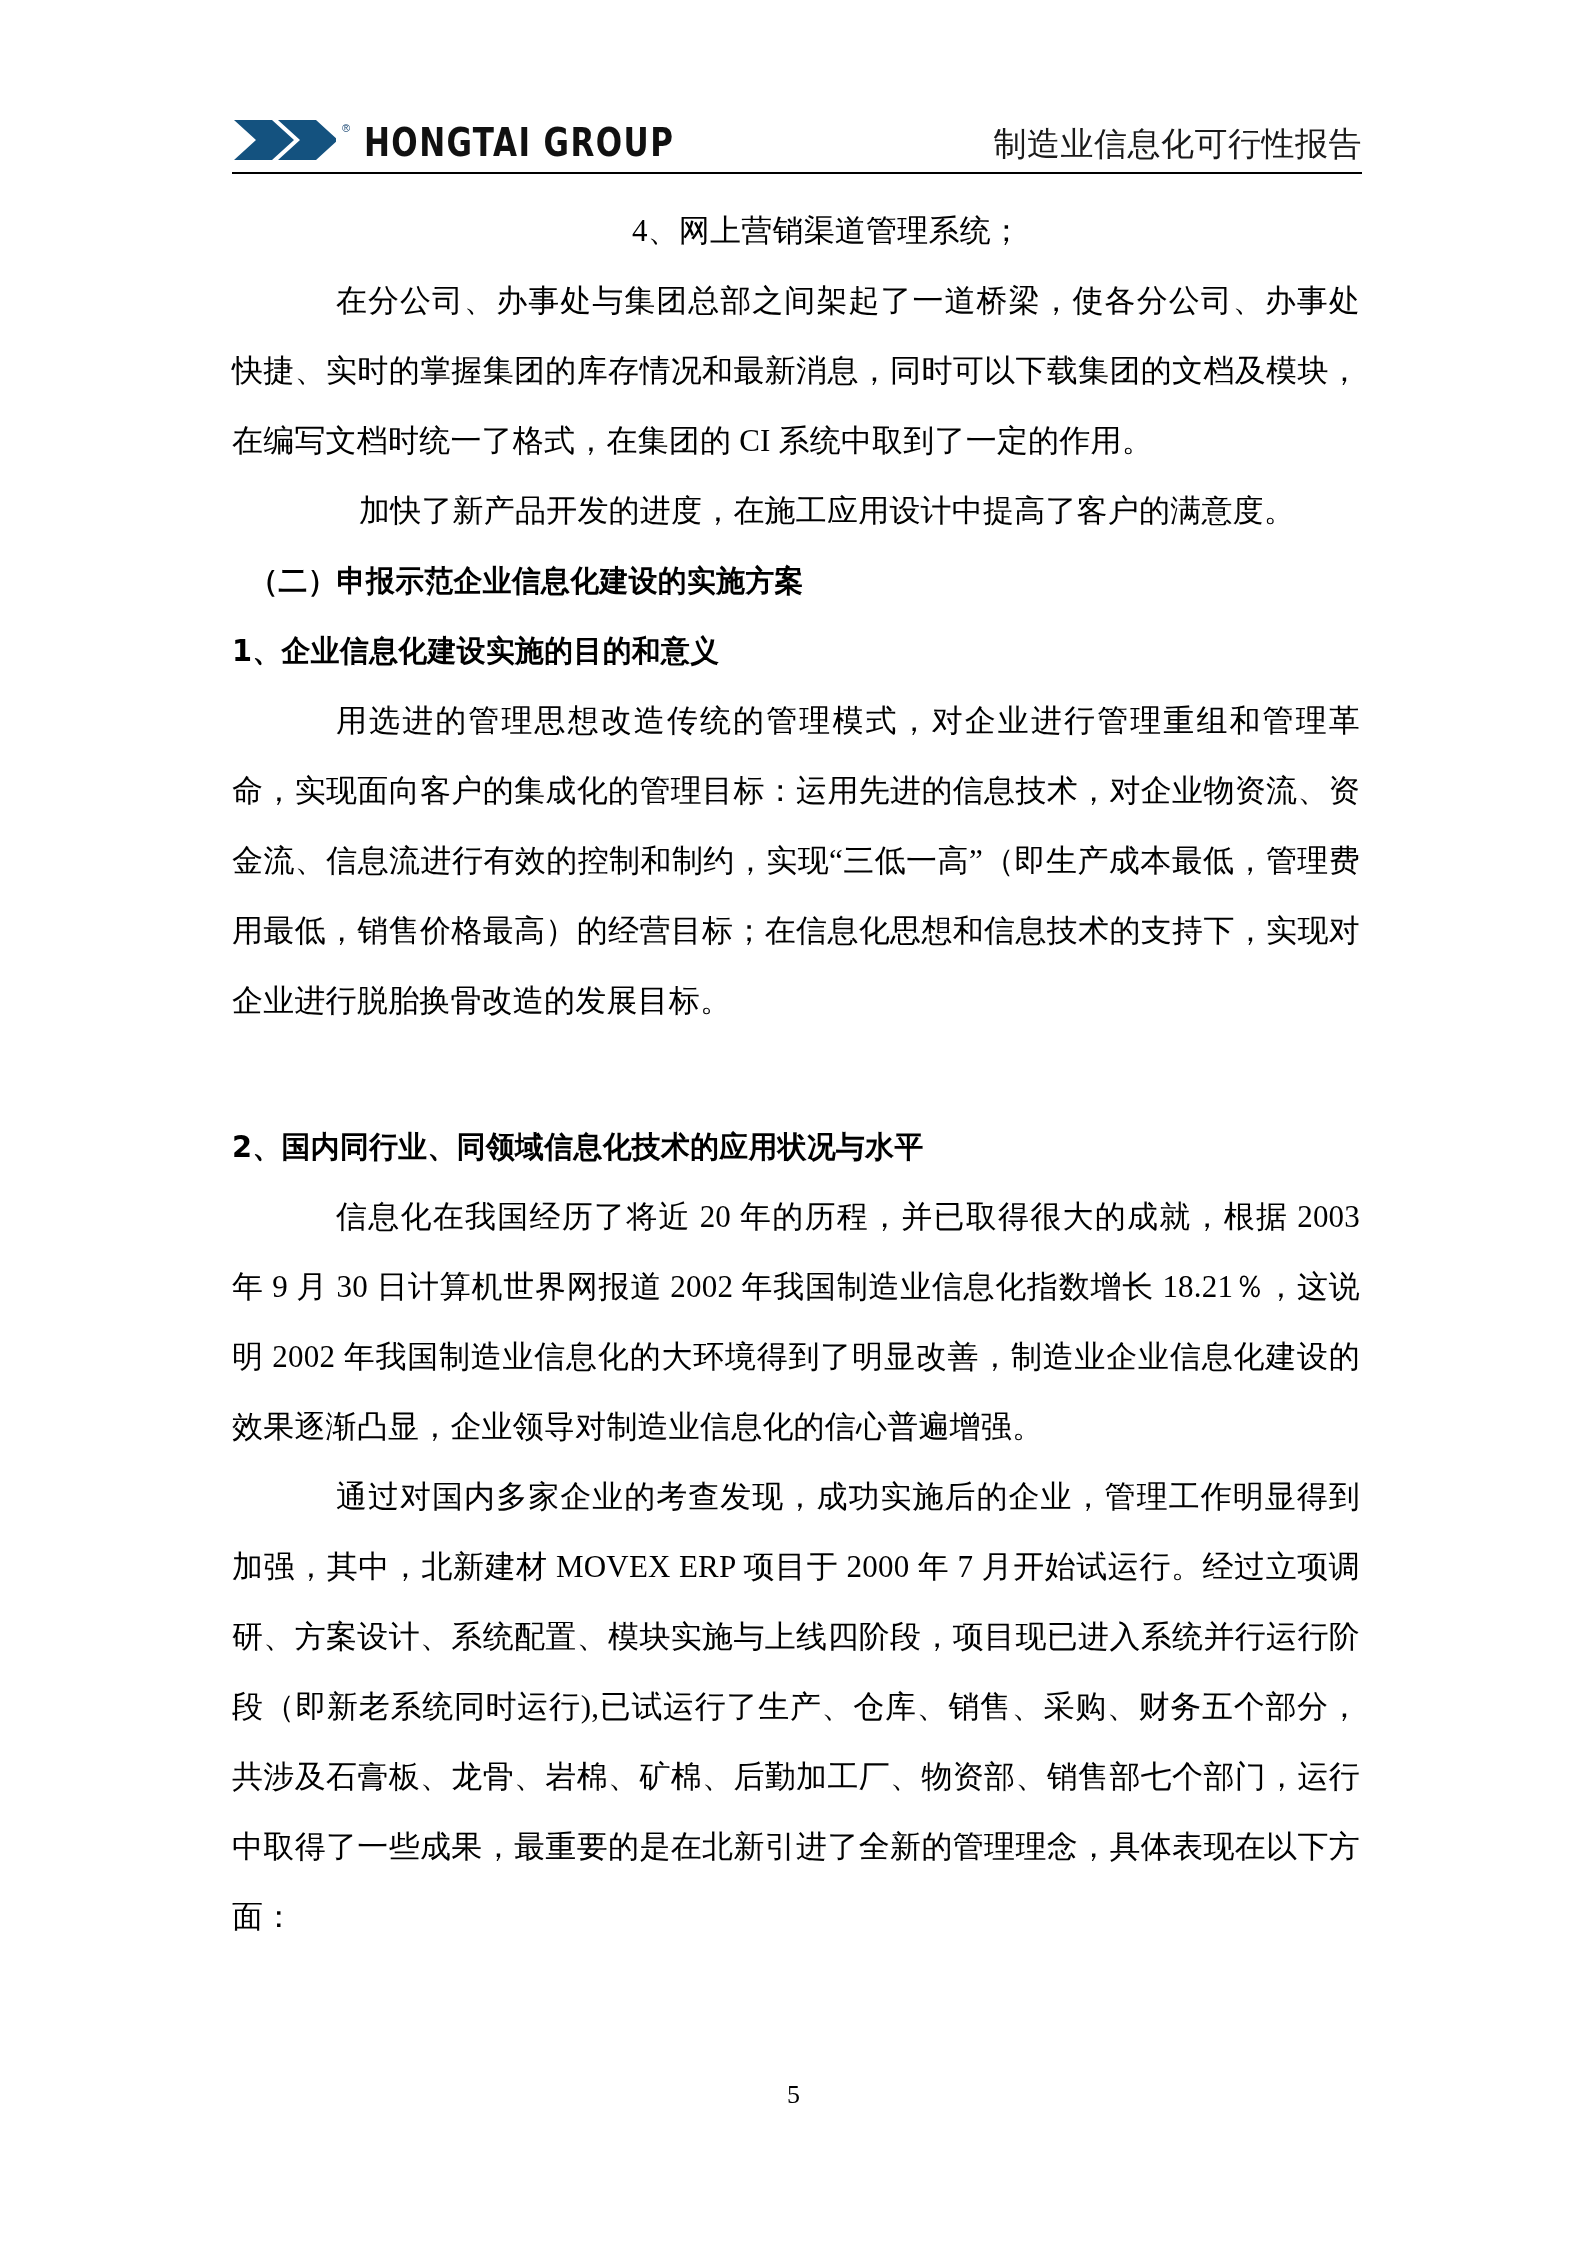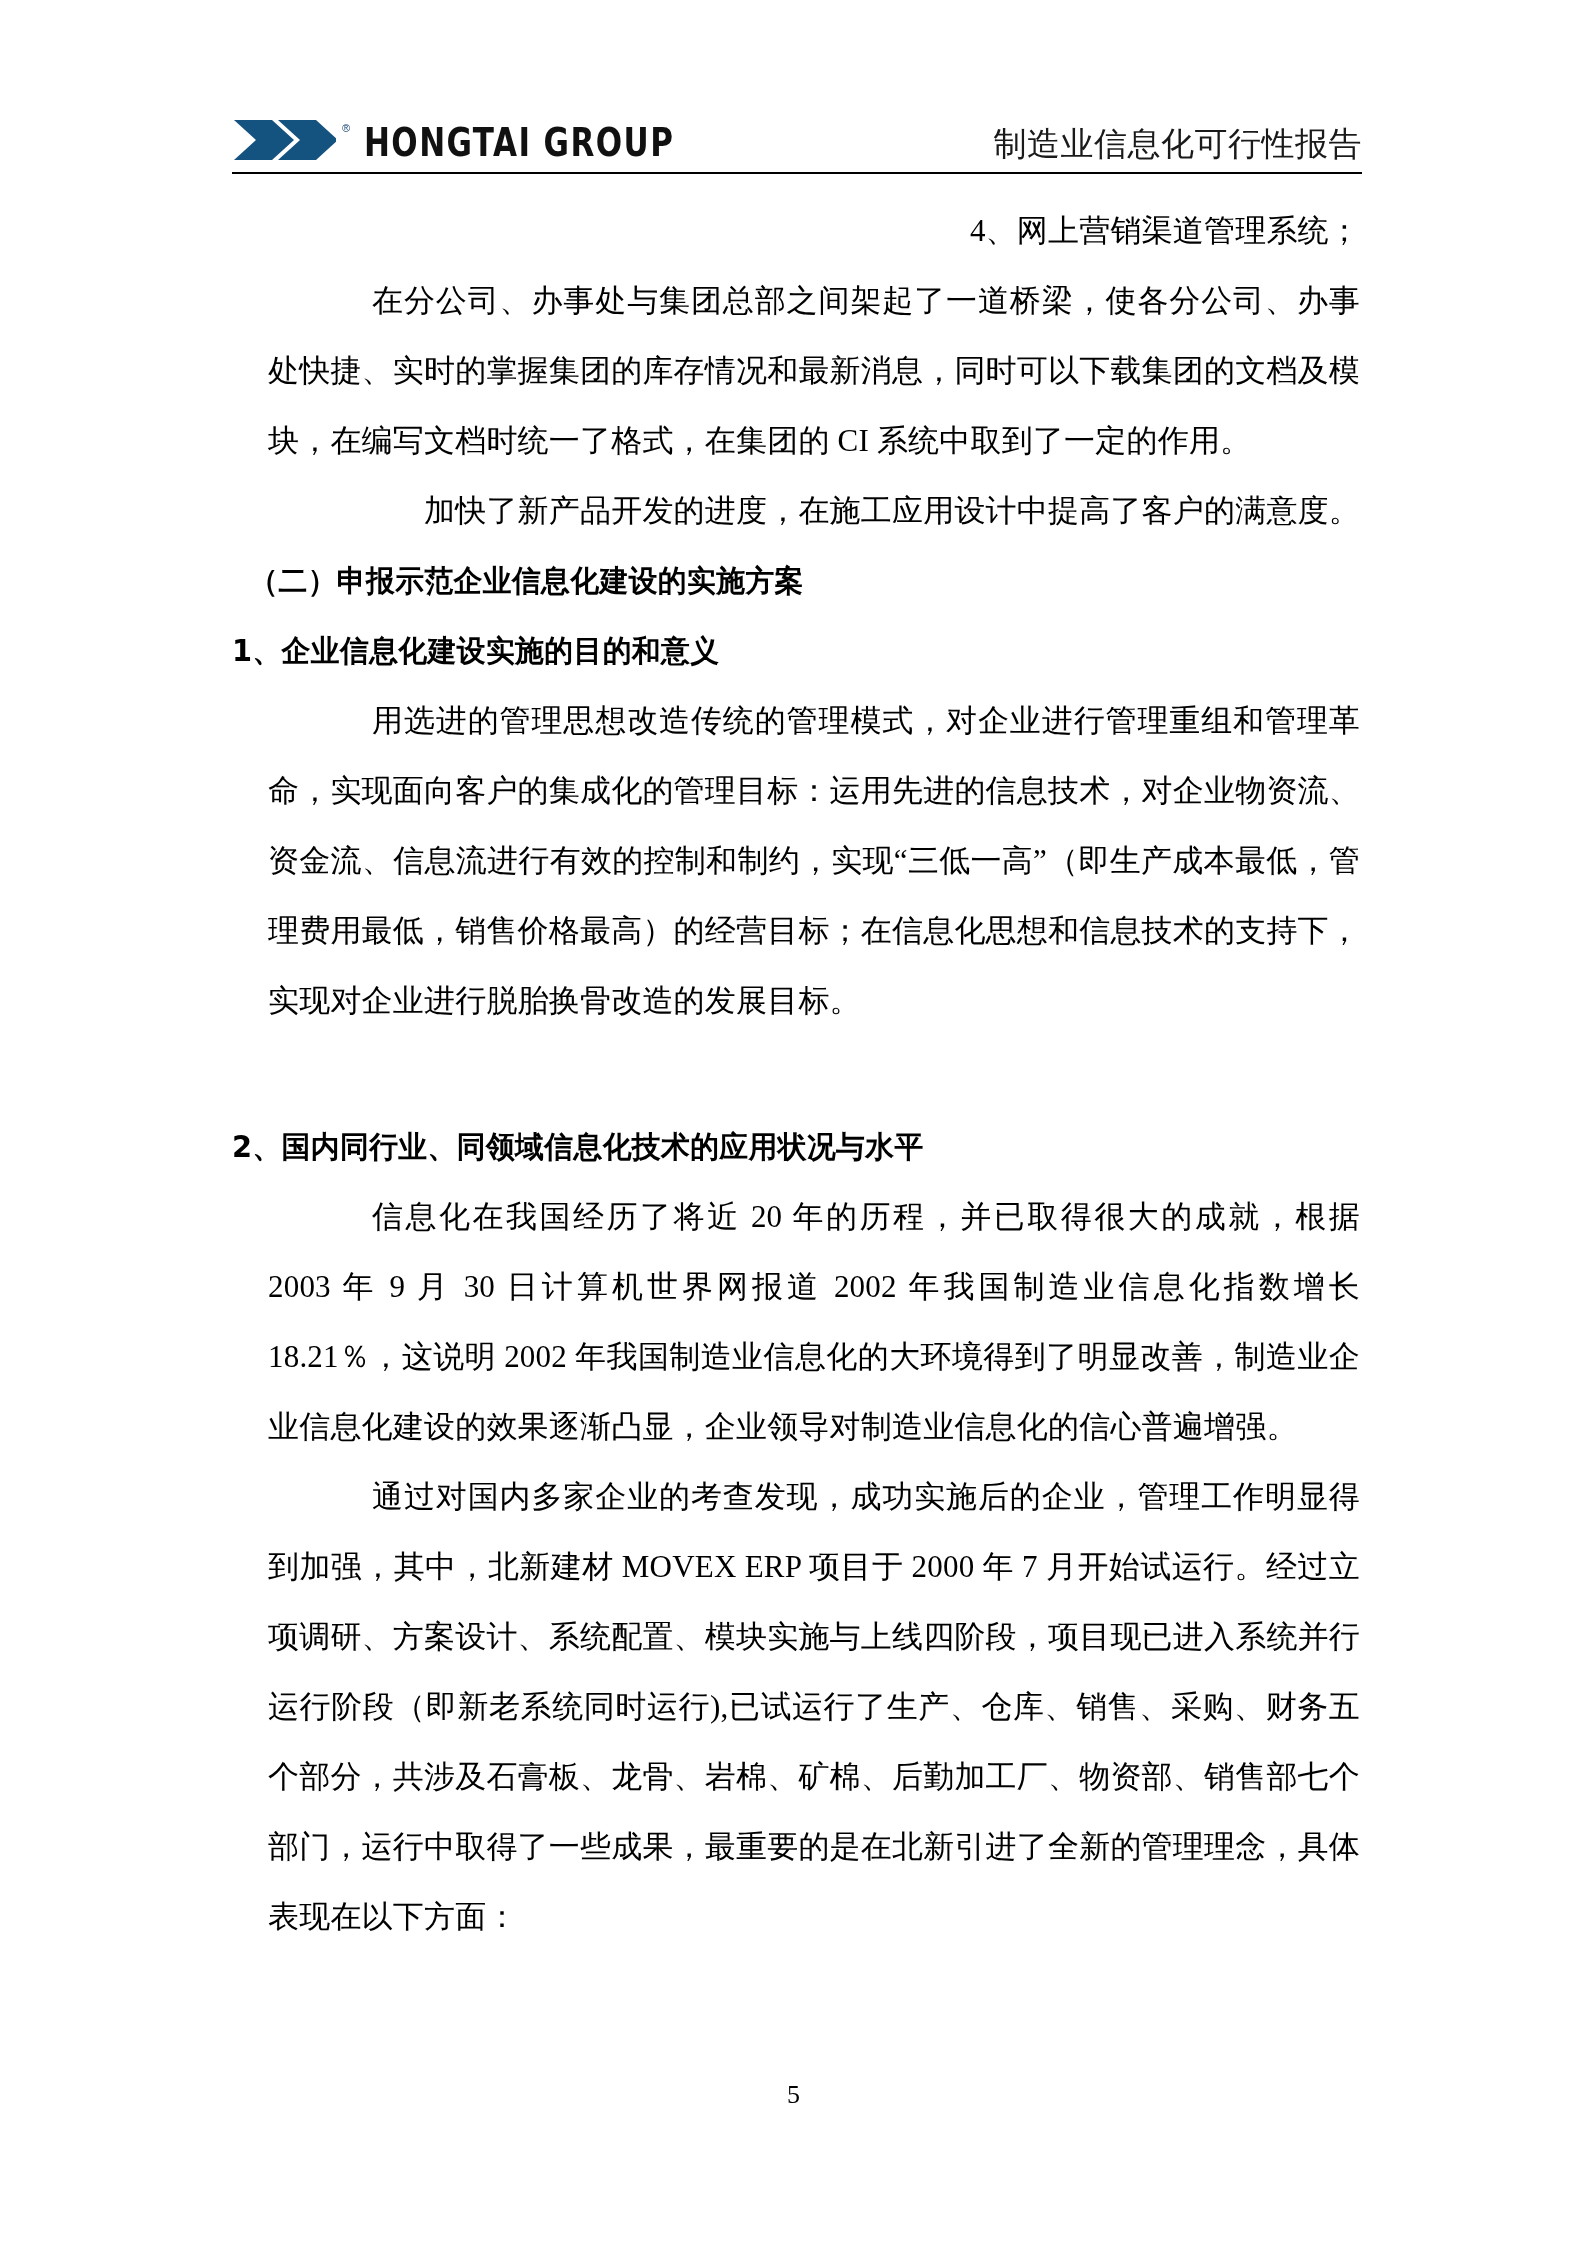--- a/index.html
+++ b/index.html
@@ -89,22 +89,22 @@
   p.para {
     margin: 0;
     font-size: 31px;
     line-height: 70px;
     text-align: justify;
     text-justify: inter-ideograph;
     letter-spacing: 0.2px;
     font-family: "Liberation Serif", "DejaVu Serif", serif;
   }
   p.para.indent   { text-indent: 62px; }
-  p.para.indent2  { text-indent: 104px; margin-left: 36px; }
-  p.para.noj      { text-align: right; }
+  p.para.indent2  { text-indent: 104px; }
+  p.para.noj      { text-align: center; }
 
   h3.heading {
     margin: 0;
     font-family: "DejaVu Sans", "Liberation Sans", sans-serif;
     font-size: 30px;
     font-weight: bold;
     line-height: 70px;
     letter-spacing: 0.4px;
     transform: scaleX(0.96);
     transform-origin: left center;

